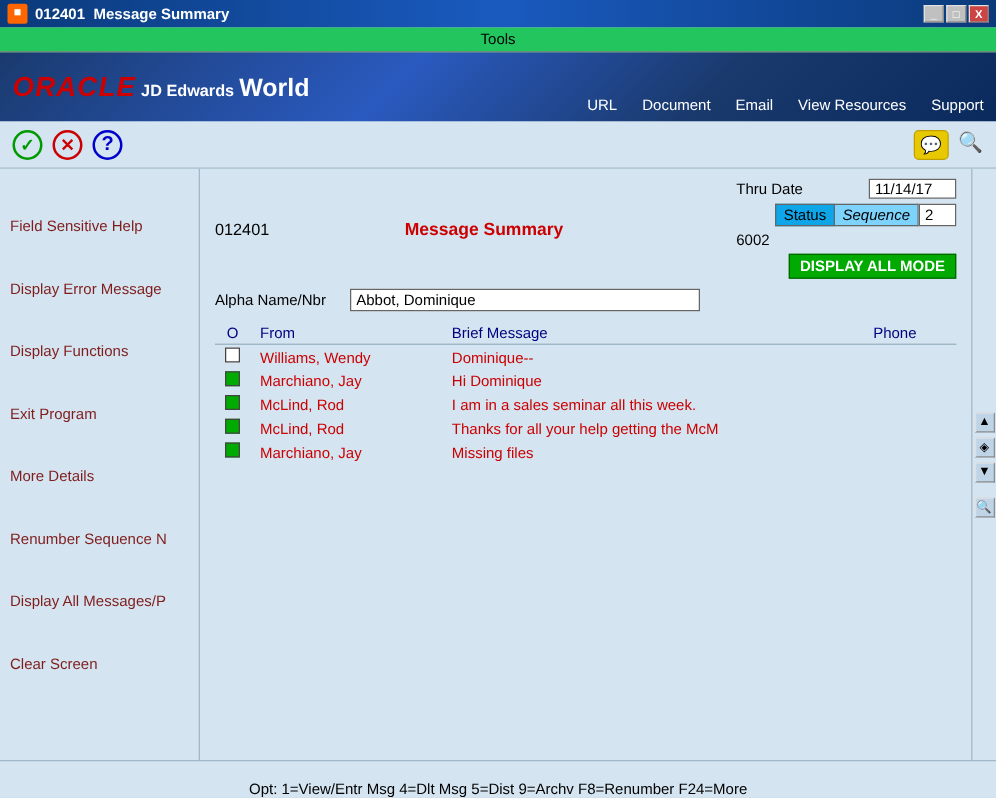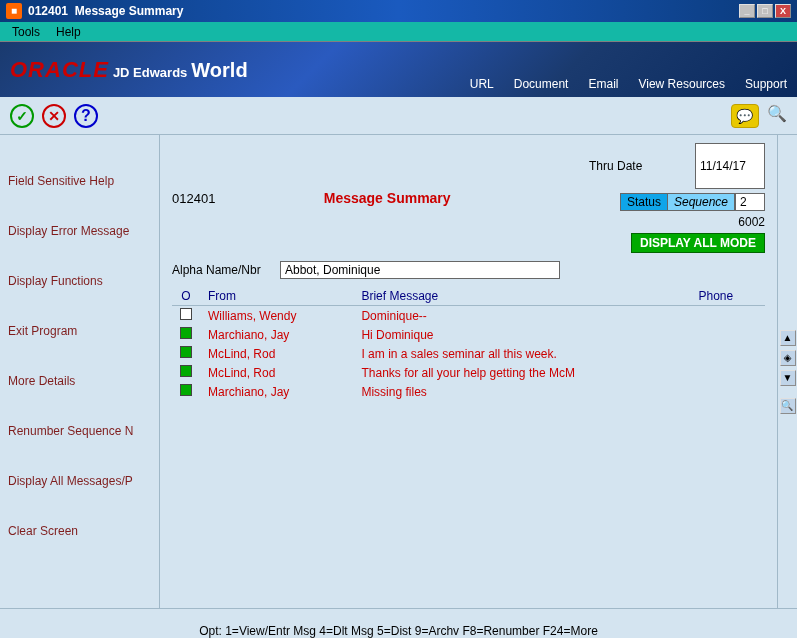--- a/index.html
+++ b/index.html
@@ -50,26 +50,27 @@
       font-size: 9px;
       text-align: center;
       cursor: pointer;
       display: flex;
       align-items: center;
       justify-content: center;
     }
 
     
     #menu-bar {
-      background: #14b8a6;
+      background: #22c55e;
       height: 20px;
       display: flex;
       align-items: center;
       padding: 0 4px;
       border-bottom: 1px solid #808080;
+      flex-direction: column;
     }
     #menu-bar .menu-item {
       padding: 2px 8px;
       font-size: 12px;
       cursor: pointer;
       color: #000;
     }
 
     
     #oracle-header {
@@ -230,21 +231,21 @@
     .thru-row {
       display: flex;
       align-items: center;
       gap: 6px;
       font-size: 12px;
     }
     .thru-input {
       background: white;
       border: 1px solid #666;
       font-size: 12px;
-      padding: 15px 4px;
+      padding: 0 4px;
       width: 70px;
       color: #000;
     }
     .status-seq-row {
       display: flex;
       align-items: center;
       gap: 0;
       font-size: 12px;
       margin-top: 2px;
     }
@@ -454,21 +455,21 @@
       <div class="right-section">
         <div class="thru-row">
           <span class="form-label">Thru Date</span>
           <input class="thru-input" type="text" value="11/14/17" style="">
         </div>
         <div class="status-seq-row">
           <span class="status-label">Status</span>
           <span class="seq-label">Sequence</span>
           <input class="seq-input" type="text" value="2" style="">
         </div>
-        <div style="display:flex; justify-content:flex-end; width:100%; margin-top:2px;">
+        <div style="display:flex; width:100%; margin-top:2px;">
           <span style="font-size:12px; color:#000;">6002</span>
         </div>
         <div class="display-mode-btn">DISPLAY ALL MODE</div>
       </div>
     </div>
 
     <div class="alpha-row">
       <span class="form-label">Alpha Name/Nbr</span>
       <input class="alpha-input" type="text" value="Abbot, Dominique" style="">
     </div>

